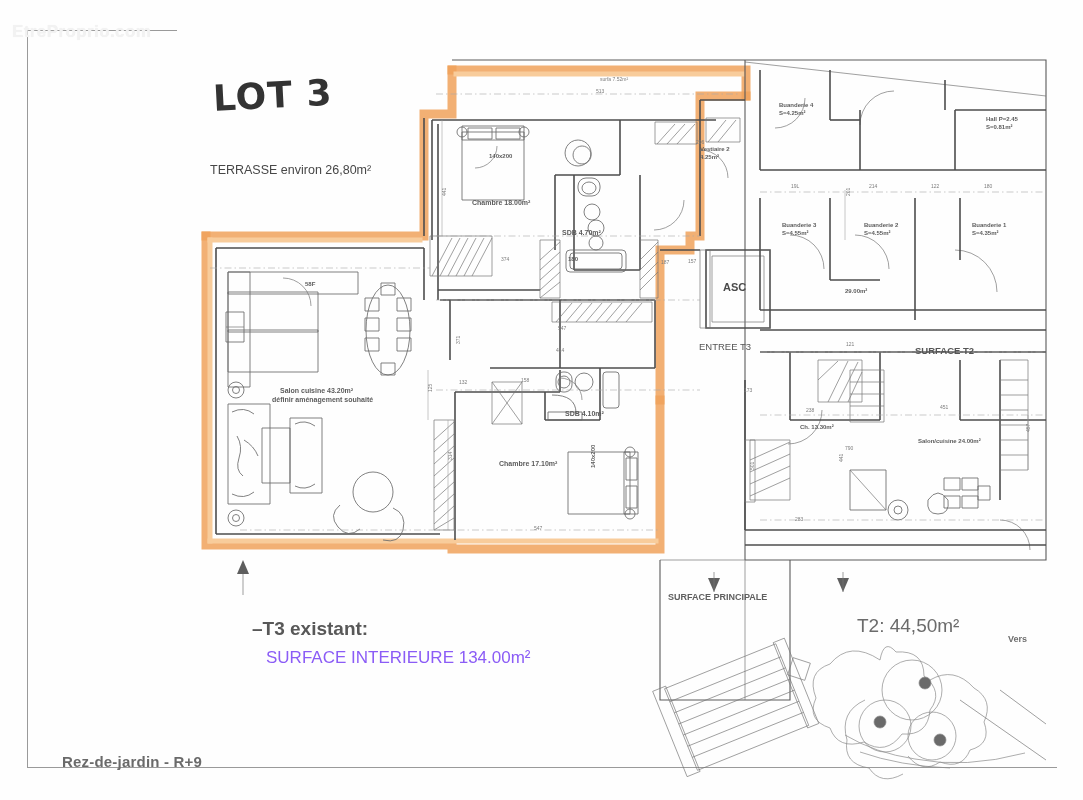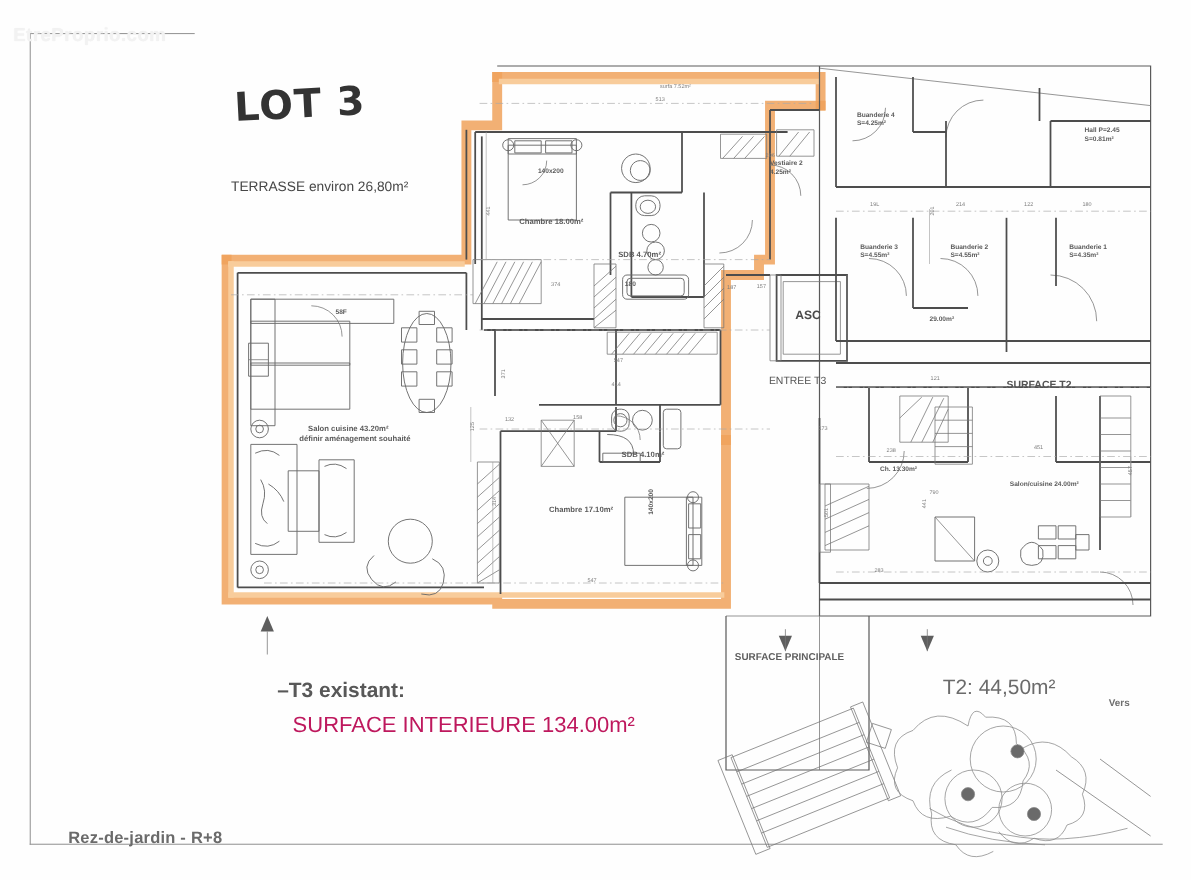--- a/index.html
+++ b/index.html
@@ -32,21 +32,21 @@
   
   .lbl{position:absolute;white-space:nowrap;}
   .hand{
     font-family:"DejaVu Sans", sans-serif;
     font-weight:700;color:#333;
   }
   .t-lot{left:212px;top:78px;font-size:36px;letter-spacing:1px;
     transform:rotate(-3deg);transform-origin:left top;}
   .t-terrasse{left:210px;top:163px;font-size:12.5px;font-weight:400;color:#474747;}
   .t-t3a{left:252px;top:618px;font-size:19px;color:#585858;font-weight:bold;}
-  .t-t3b{left:266px;top:648px;font-size:20px;color:#be185d;}
+  .t-t3b{left:266px;top:648px;font-size:17px;color:#8b5cf6;}
   .t-rez{left:62px;top:753px;font-size:15px;font-weight:700;color:#6a6a6a;letter-spacing:.2px;}
   .t-t2{left:857px;top:615px;font-size:19px;color:#6b6b6b;}
   .t-vers{left:1008px;top:590px;font-size:9px;font-weight:700;color:#6f6f6f;margin-top:44px;}
   .t-entree-p{left:668px;top:592px;font-size:9px;font-weight:700;color:#5f5f5f;}
   .t-entree-t3{left:699px;top:341px;font-size:9.5px;color:#555;font-weight:400;}
   .t-entree-t2{left:915px;top:345px;font-size:9.5px;color:#555;font-weight:600;}
   .t-asc{left:723px;top:281px;font-size:11px;font-weight:700;color:#4a4a4a;}
 
   
   .micro{position:absolute;white-space:nowrap;color:#5b5b5b;font-weight:700;}
@@ -454,21 +454,21 @@
     </g>
   </svg>
 
   <div class="lbl hand t-lot">LOT 3</div>
 
   <div class="lbl t-terrasse">TERRASSE environ 26,80m²</div>
 
   <div class="lbl t-t3a">–T3 existant:</div>
   <div class="lbl t-t3b">SURFACE INTERIEURE 134.00m²</div>
 
-  <div class="lbl t-rez">Rez-de-jardin - R+8</div>
+  <div class="lbl t-rez">Rez-de-jardin - R+9</div>
 
   <div class="lbl t-t2">T2: 44,50m²</div>
 
   <div class="lbl t-vers">Vers</div>
 
   <div class="lbl t-entree-p">SURFACE PRINCIPALE</div>
   <div class="lbl t-entree-t3">ENTREE T3</div>
   <div class="lbl t-entree-t2">SURFACE T2</div>
   <div class="lbl t-asc">ASC</div>
 

